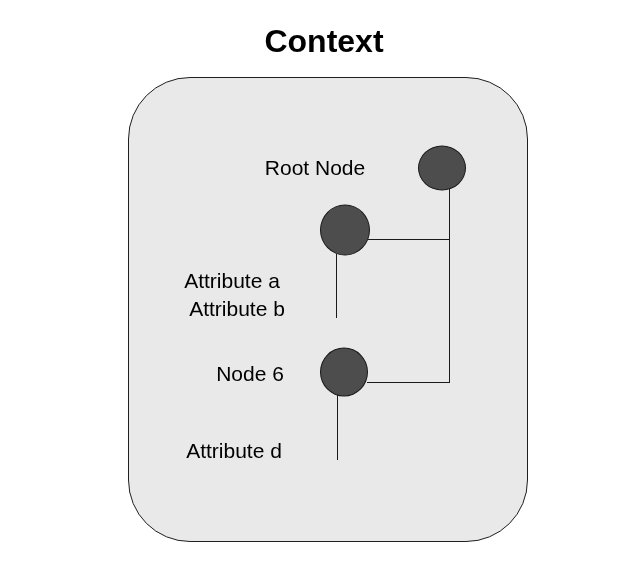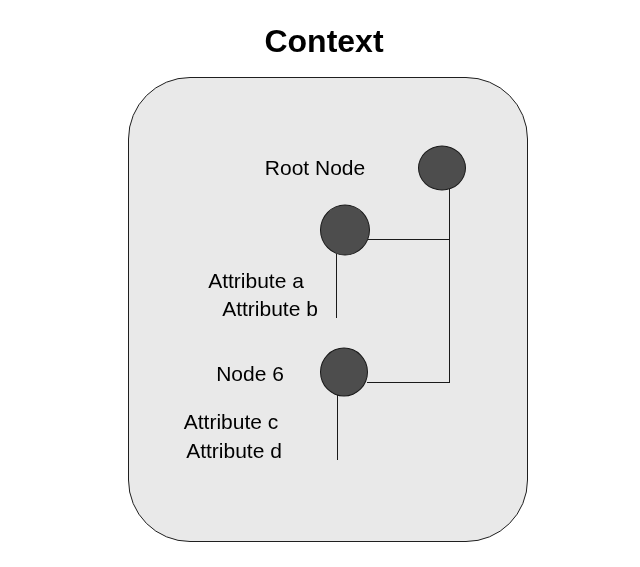--- a/index.html
+++ b/index.html
@@ -48,22 +48,22 @@
     border: 1px solid var(--node-border, #1a1a1a);
     border-radius: 50%;
     box-sizing: border-box;
   }
   #root-circle  { left: 442px; top: 168px; width: 48px; height: 45px; }
   #node1-circle { left: 345px; top: 230px; width: 50px; height: 51px; }
   #node2-circle { left: 344px; top: 372px; width: 48px; height: 49px; }
 
   #root-label  { left: 315px; top: 168px; }
   #node1-label { left: 250px; top: 233px; }
-  #attr-a      { left: 232px; top: 281px; margin-left: 24px; }
-  #attr-b      { left: 237px; top: 309px; margin-left: 33px; }
+  #attr-a      { left: 232px; top: 281px; }
+  #attr-b      { left: 237px; top: 309px; }
   #node2-label { left: 250px; top: 374px; }
   #attr-c      { left: 231px; top: 422px; }
   #attr-d      { left: 234px; top: 451px; }
 
   .line {
     position: absolute;
     background: var(--line, #1a1a1a);
   }
   #root-vertical-line   { left: 449px; top: 189px; width: 1px; height: 193px; }
   #node1-parent-line    { left: 368px; top: 239px; width: 82px; height: 1px; }
@@ -92,17 +92,16 @@
 
   <div class="abs node-label" id="root-label">Root Node</div>
 
 
   <div class="abs node-label" id="attr-a">Attribute a</div>
 
   <div class="abs node-label" id="attr-b">Attribute b</div>
 
   <div class="abs node-label" id="node2-label">Node 6</div>
 
-  <div class="abs node-label" id="attr-c">Attribute c</div>
 
   <div class="abs node-label" id="attr-d">Attribute d</div>
 
 </div>
 
 </body></html>

